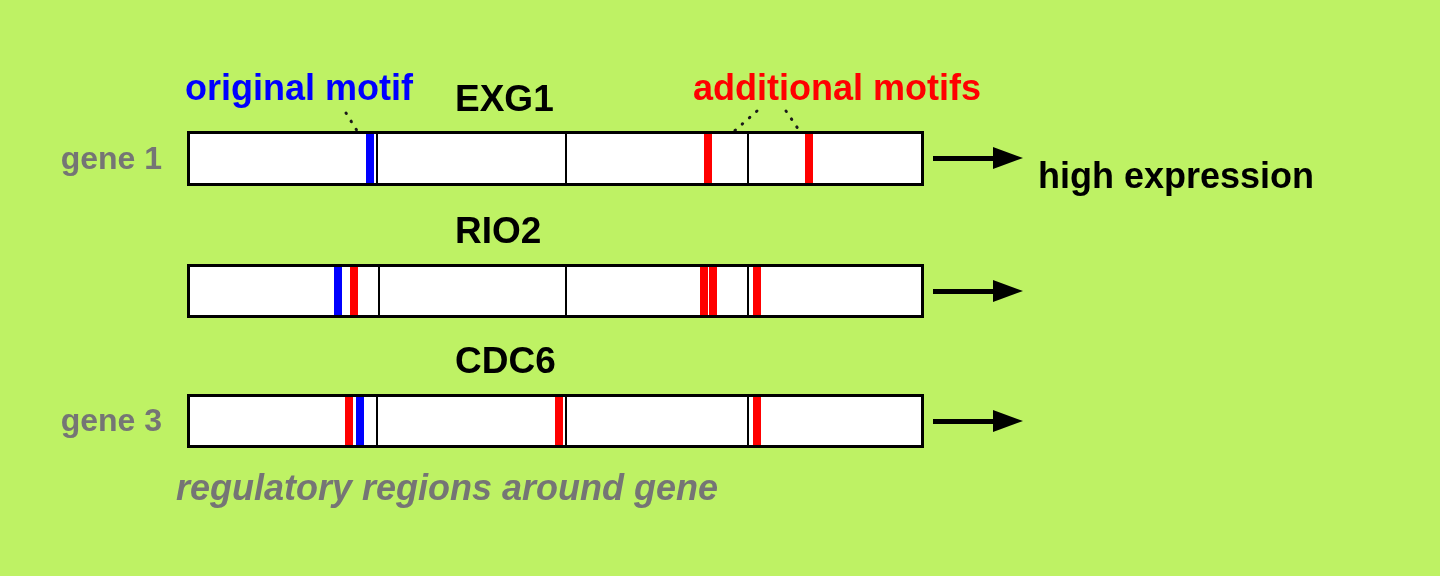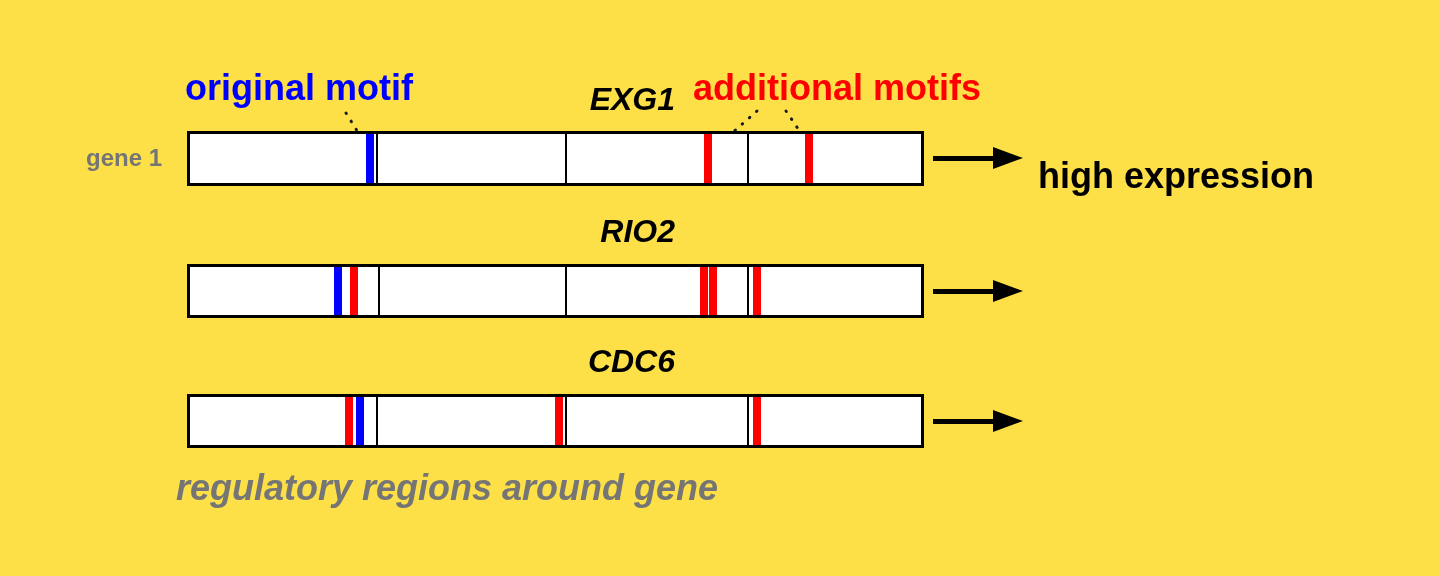--- a/index.html
+++ b/index.html
@@ -1,37 +1,37 @@
 <!DOCTYPE html>
 <html><head>
 <meta charset="utf-8">
 <style>
   html,body{margin:0;padding:0;background:#ffffff;}
   #stage{
     position:relative;
     width:1440px;height:576px;
-    background:#fde047;
+    background:#bef264;
     font-family:"Liberation Sans", sans-serif;
     overflow:hidden;
   }
   .legend-label{
     position:absolute;
     font-size:36px;font-weight:bold;line-height:44px;
     white-space:nowrap;
   }
   .row-label{
     position:absolute;left:0;width:162px;
     text-align:right;
-    font-size:24px;font-weight:bold;line-height:44px;
+    font-size:32px;font-weight:bold;line-height:44px;
     white-space:nowrap;
   }
   .gene-name{
     position:absolute;left:455px;width:220px;
-    text-align:right;
-    font-size:32px;font-weight:bold;font-style:italic;line-height:46px;
+    text-align:left;
+    font-size:37px;font-weight:bold;line-height:46px;
     color:#000000;
     white-space:nowrap;
   }
   .bar{
     position:absolute;left:187px;width:737px;
     box-sizing:border-box;
     border:3px solid #000000;
     background:#ffffff;
   }
   .divider{
@@ -104,20 +104,21 @@
       <div class="mark" style="left: calc(22.5% - 4px); background: rgb(255, 0, 0);"></div>
       <div class="mark" style="left: calc(70.3% - 4px); background: rgb(255, 0, 0);"></div>
       <div class="mark" style="left: calc(71.5% - 4px); background: rgb(255, 0, 0);"></div>
       <div class="mark" style="left: calc(77.5% - 4px); background: rgb(255, 0, 0);"></div>
     </div>
   <div class="arrow" style="top:291px">
     <span class="shaft"></span>
     <span class="head"></span>
   </div>
 
+  <div class="row-label" style="top: 398px; color: rgb(117, 117, 117);">gene 3</div>
   <div class="gene-name" style="top:338px">CDC6</div>
   <div class="bar" style="top:394px;height:54px">
       <div class="divider" style="left: calc(25.6% - 1px);"></div>
       <div class="divider" style="left: calc(51.5% - 1px);"></div>
       <div class="divider" style="left: calc(76.3% - 1px);"></div>
       <div class="mark" style="left: calc(21.7% - 4px); background: rgb(255, 0, 0);"></div>
       <div class="mark" style="left: calc(23.3% - 4px); background: rgb(0, 0, 255);"></div>
       <div class="mark" style="left: calc(50.5% - 4px); background: rgb(255, 0, 0);"></div>
       <div class="mark" style="left: calc(77.5% - 4px); background: rgb(255, 0, 0);"></div>
     </div>

